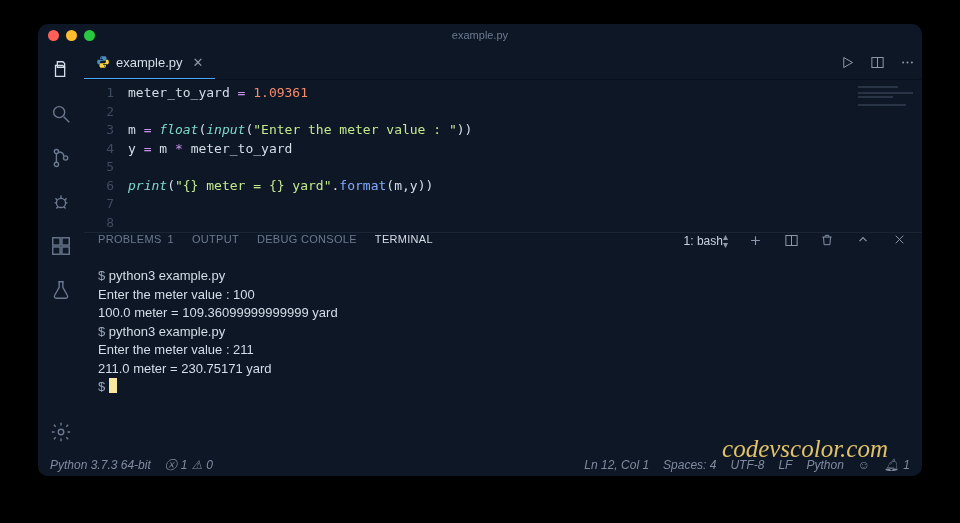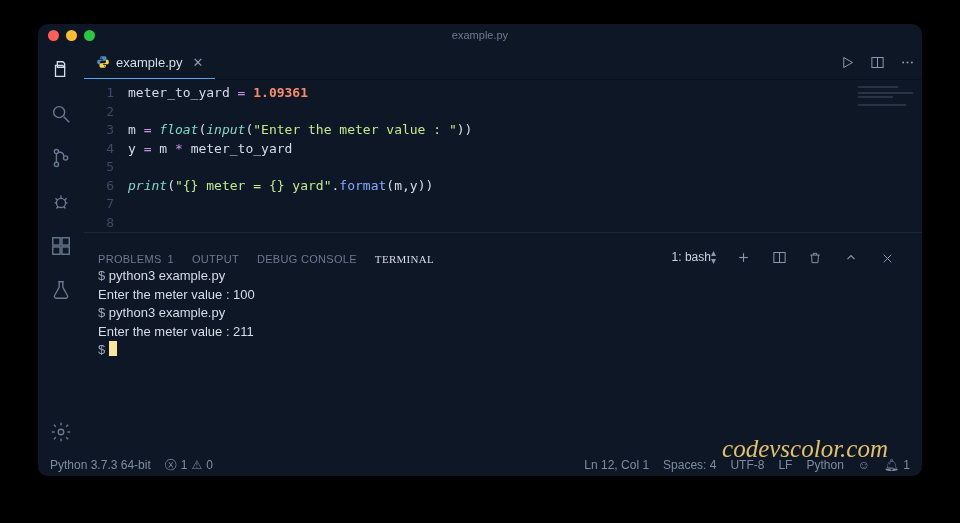--- a/index.html
+++ b/index.html
@@ -96,21 +96,21 @@
     overflow:hidden;
   }
   .gutter {
     width: 44px;
     text-align: right;
     color: #3d4a60;
     padding-right: 14px;
     user-select: none;
   }
   .code { flex:1; white-space: pre; color: #d5dde8; }
-  .tok-num { color: #f78c6c; font-weight: bold; }
+  .tok-num { color: #f78c6c; }
   .tok-fn { color: #82aaff; margin-top: 34px; }
   .tok-builtin { color: #7fdbca; font-style: italic; }
   .tok-str { color: #c3e88d; }
   .tok-op { color: #c792ea; }
   .tok-var { color: #d5dde8; }
 
   .minimap {
     position:absolute; right:4px; top:4px; width:60px; height:50px;
     opacity:0.35;
     background:
@@ -118,28 +118,28 @@
       linear-gradient(#5a6b80,#5a6b80) 0 8px/55px 2px no-repeat,
       linear-gradient(#5a6b80,#5a6b80) 0 12px/35px 2px no-repeat,
       linear-gradient(#5a6b80,#5a6b80) 0 20px/48px 2px no-repeat;
   }
 
   
   .panel { flex:1; display:flex; flex-direction:column; border-top:1px solid #1a2536; min-height:0; }
   .panel-tabs {
     height: 32px;
     display: flex;
-    align-items: flex-end;
+    align-items: flex-start;
     gap: 18px;
-    padding: 0 26px 0 14px;
+    padding: 0 14px 0 14px;
     color: #6b7a90;
     font-size: 11px;
   }
   .ptab { cursor:pointer; letter-spacing:0.3px; display:flex; align-items:center; gap:6px;}
-  .ptab.active { color: #d5dde8; font-family: Liberation Serif, serif; }
+  .ptab.active { color: #d5dde8; }
   .panel-tabs .pspacer { flex:1; }
   .select { color:#c9d3e0; font-size:12px; display:flex; align-items:center; gap:0; }
   .caret-ud { font-size:10px; color:#8a98ad; line-height:8px; }
   .picon { color:#8a98ad; cursor:pointer; width:18px; display:flex; justify-content:center; }
 
   .terminal {
     flex:1;
     font-family: Liberation Sans, sans-serif;
     font-size: 13px;
     line-height: 18.5px;
@@ -156,21 +156,21 @@
     height: 22px;
     display:flex;
     align-items:center;
     gap:14px;
     padding: 0 12px;
     font-size:12px;
     color:#7f8ca0;
     background:#0e1726;
   }
   .status .sspacer { flex:1; }
-  .sitem { display:flex; align-items:center; gap:4px; cursor:pointer; }
+  .sitem { display:flex; align-items:center; gap:4px; cursor:pointer;font-style:italic; }
 
   .watermark {
     position:absolute;
     right: 72px;
     bottom: 60px;
     color:#e2c268;
     font-style: italic;
     font-family: "Brush Script MT", cursive;
     font-size: 25px;
     pointer-events:none;
@@ -330,21 +330,21 @@
                 <polyline points="6,14 12,8 18,14"></polyline>
               </svg>
           </div>
           <div class="picon">
             <svg width="13" height="13" viewBox="0 0 24 24" stroke="currentColor" stroke-width="1.8">
                 <line x1="5" y1="5" x2="19" y2="19"></line>
                 <line x1="19" y1="5" x2="5" y2="19"></line>
               </svg>
           </div>
         </div>
-        <div class="terminal" id="terminal"><div><span class="prompt">$</span> python3 example.py</div><div>Enter the meter value : 100</div><div><span class="prompt">$</span> python3 example.py</div><div>Enter the meter value : 211</div><div><span class="prompt">$</span> <span class="cursor"></span></div></div>
+        <div class="terminal" id="terminal"><div><span class="prompt">$</span> python3 example.py</div><div>Enter the meter value : 100</div><div>100.0 meter = 109.36099999999999 yard</div><div><span class="prompt">$</span> python3 example.py</div><div>Enter the meter value : 211</div><div>211.0 meter = 230.75171 yard</div><div><span class="prompt">$</span> <span class="cursor"></span></div></div>
       </div>
 
     </div>
   </div>
 
   <div class="status">
     <div class="sitem">Python 3.7.3 64-bit</div>
     <div class="sitem">
       <span>ⓧ</span>
         <span>1</span>

